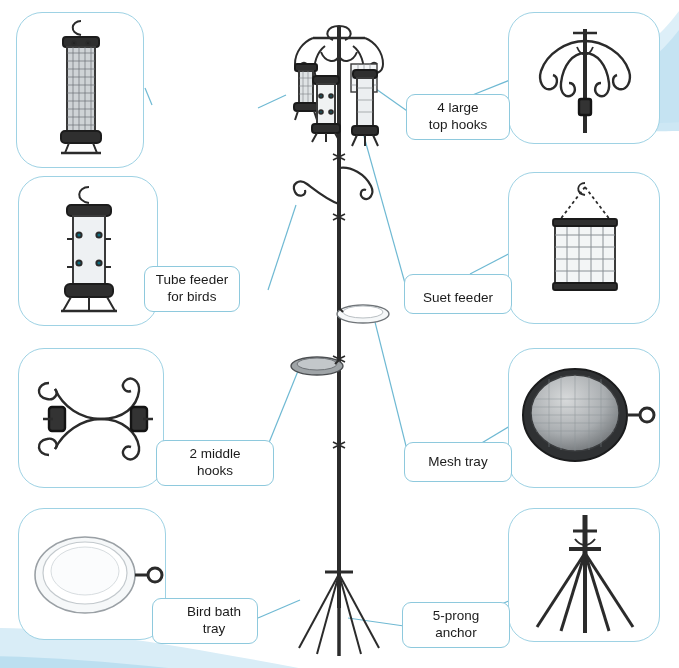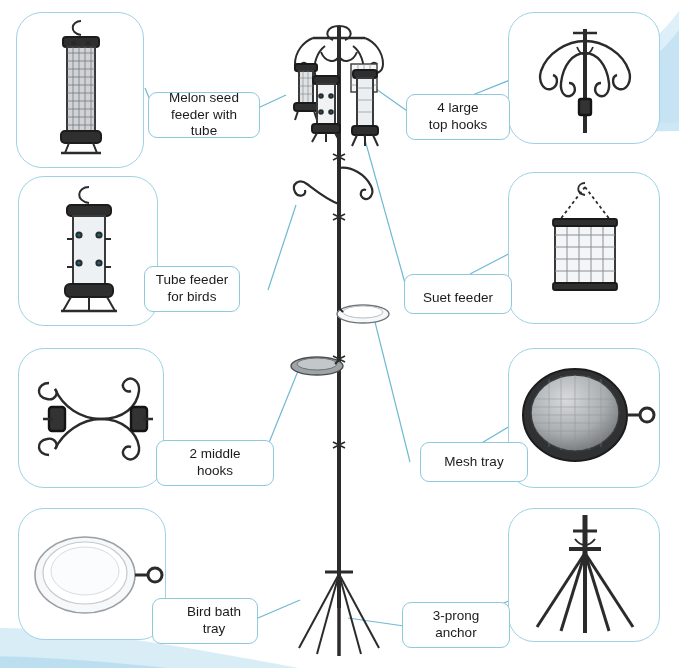--- a/index.html
+++ b/index.html
@@ -340,26 +340,20 @@
         <path d="M84,566 L44,640"></path>
         <path d="M84,566 L62,646"></path>
         <path d="M84,566 L84,648" stroke-width="3.5"></path>
         <path d="M84,566 L106,646"></path>
         <path d="M84,566 L124,640"></path>
         <path d="M70,564 L98,564" stroke-width="3"></path>
       </g>
     </svg>
   </div>
 
-  <div class="callout" style="left:148px; top:92px; width:112px; height:46px;">
-    <div>
-      <div>Melon seed</div>
-      <div>feeder with tube</div>
-    </div>
-  </div>
 
   <div class="callout" style="left:406px; top:94px; width:104px; height:46px;">
     <div>
       <div>4 large</div>
       <div>top hooks</div>
     </div>
   </div>
 
   <div class="callout" style="left:144px; top:266px; width:96px; height:46px;">
     <div>
@@ -374,33 +368,33 @@
     </div>
   </div>
 
   <div class="callout" style="left:156px; top:440px; width:118px; height:46px;">
     <div>
       <div>2 middle</div>
       <div>hooks</div>
     </div>
   </div>
 
-  <div class="callout" style="left:404px; top:442px; width:108px; height:40px;margin-left:16px;">
+  <div class="callout" style="left:404px; top:442px; width:108px; height:40px;">
     <div>
       <div>Mesh tray</div>
     </div>
   </div>
 
   <div class="callout" style="left:152px; top:598px; width:106px; height:46px;padding-left:26px;">
     <div>
       <div>Bird bath</div>
       <div>tray</div>
     </div>
   </div>
 
   <div class="callout" style="left:402px; top:602px; width:108px; height:46px;">
     <div>
-      <div>3-prong</div>
+      <div>5-prong</div>
       <div>anchor</div>
     </div>
   </div>
 
 </div>
 
 </body></html>

